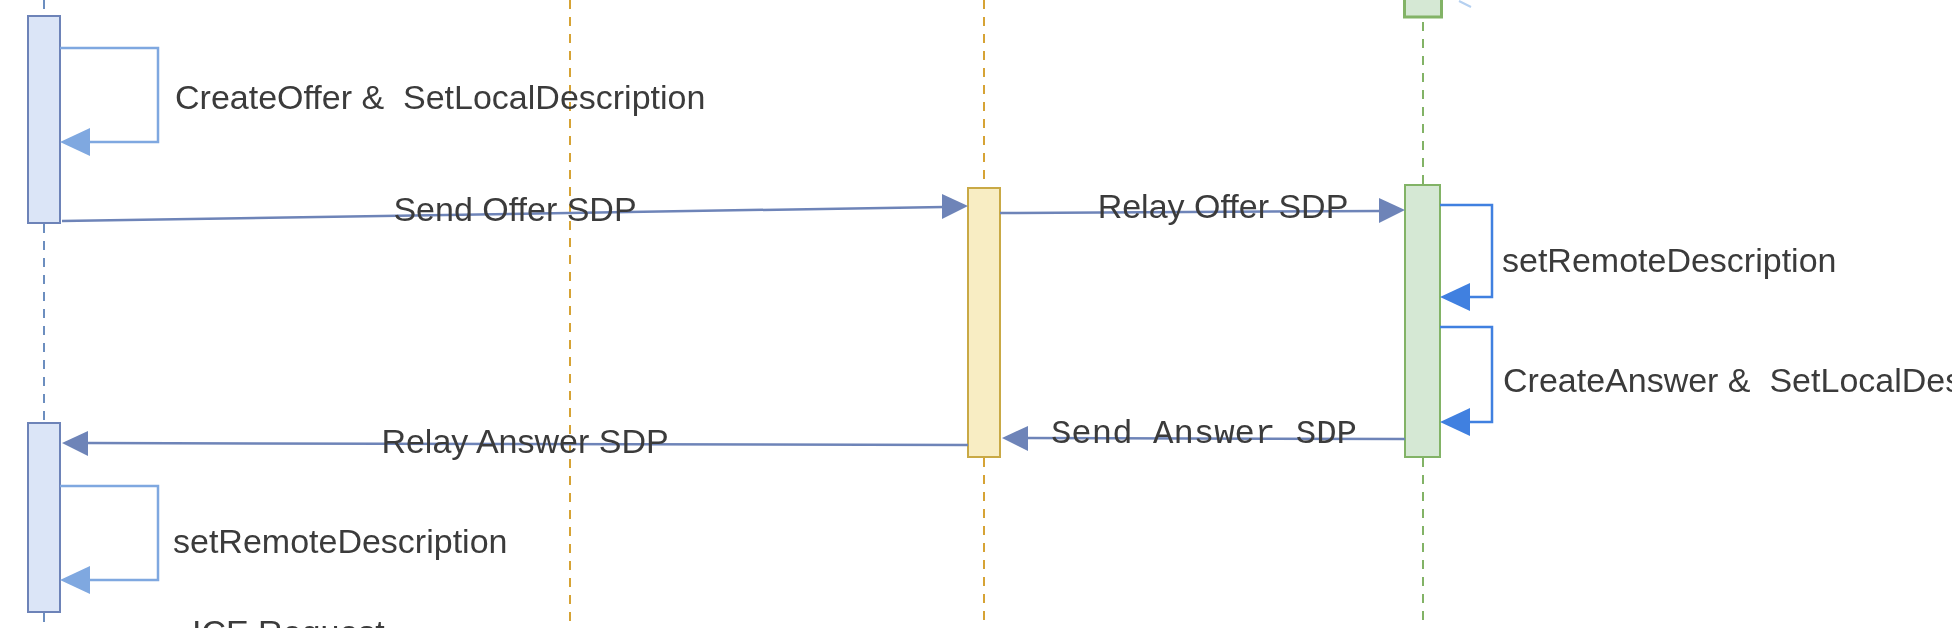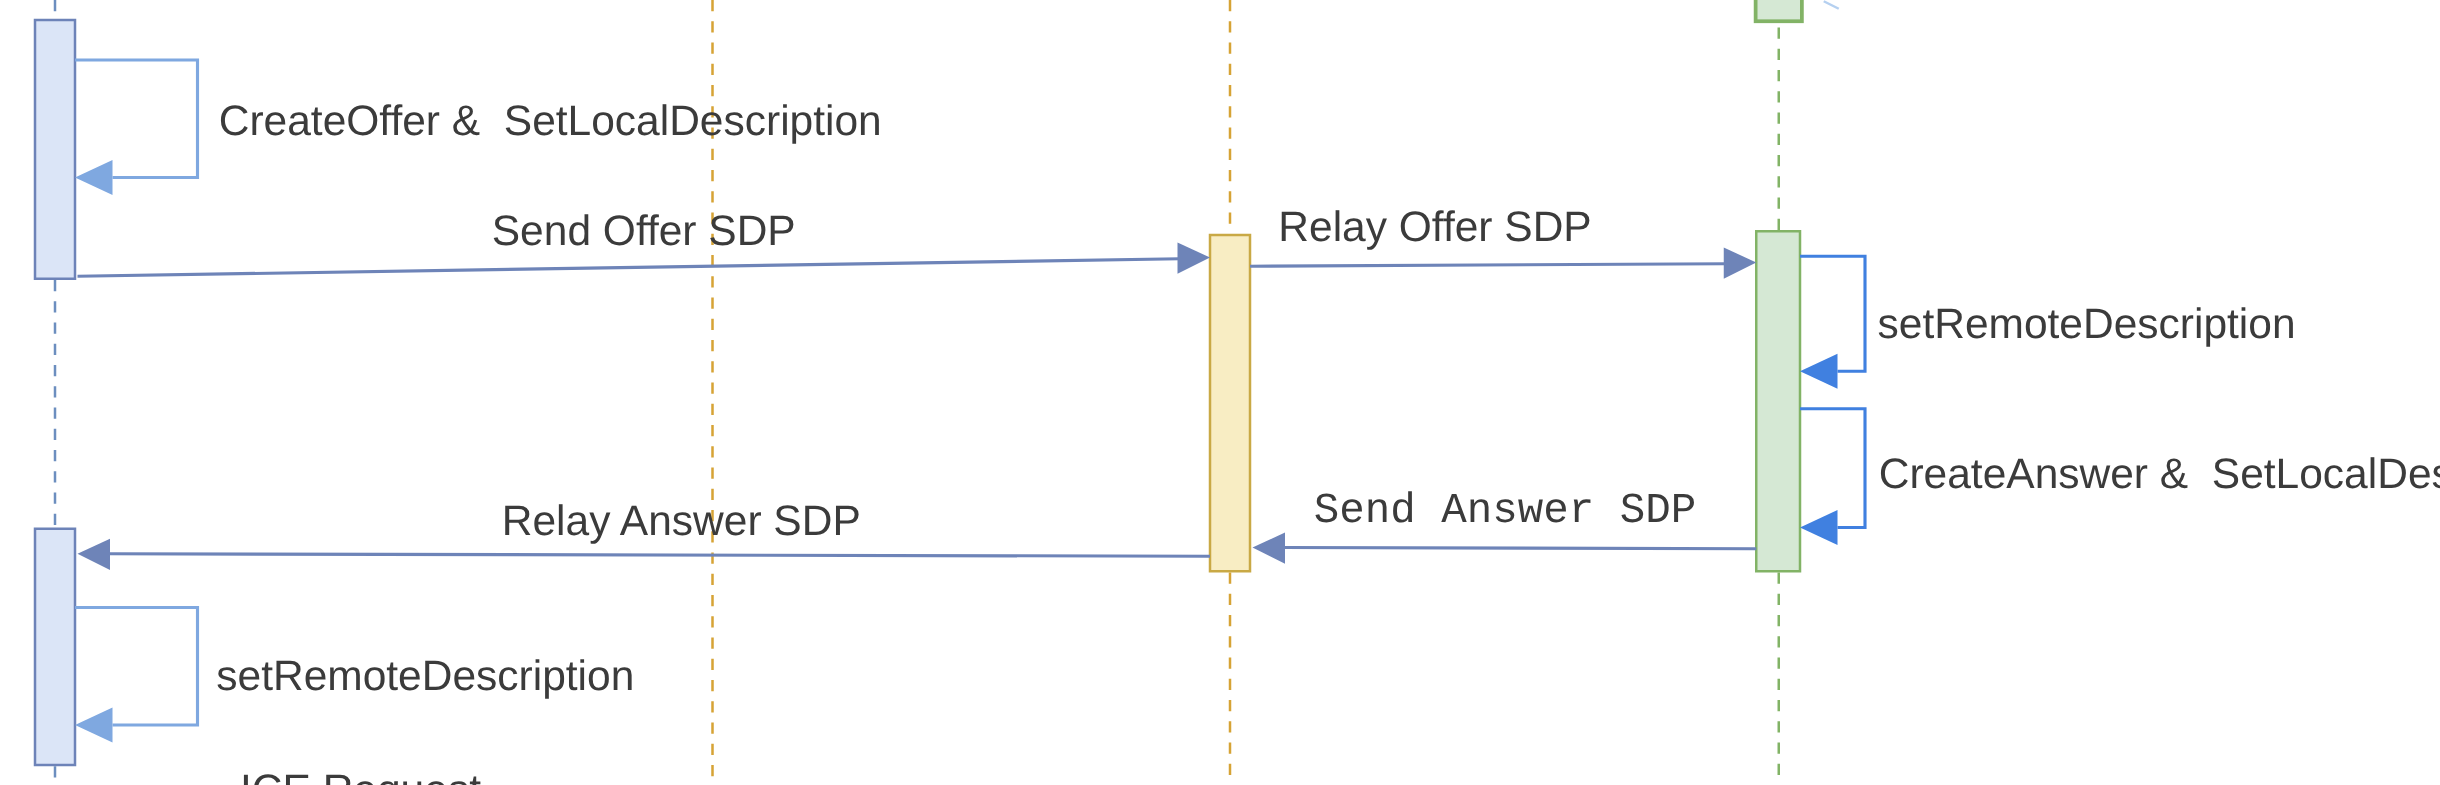--- a/index.html
+++ b/index.html
@@ -10,21 +10,21 @@
   .diagram{position:absolute;inset:0;width:1952px;height:452px;}
   svg{position:absolute;left:0;top:0;display:block;}
   .label{
     position:absolute;
     font-size:34px;
     color:var(--text,#3b3b3b);
     white-space:pre;
     line-height:1.2;
   }
   .v-center{transform:translateY(-50%);}
-  .vh-center{transform:translate(-50%,-50%);}
+  .vh-center{transform:translate(-50%,-50%);margin-top:24px;}
 
   
   .lifeline-blue   {stroke:var(--lifeline-blue,#6c8ebf);}
   .lifeline-orange {stroke:var(--lifeline-orange,#d6a335);}
   .lifeline-green  {stroke:var(--lifeline-green,#82b366);}
   .bar-caller  {fill:var(--caller-fill,#dbe5f7);stroke:var(--caller-border,#6d83b8);}
   .bar-signal  {fill:var(--signaling-fill,#f8edc3);stroke:var(--signaling-border,#c9a945);}
   .bar-callee  {fill:var(--callee-fill,#d5e8d4);stroke:var(--callee-border,#82b366);}
   .msg-line    {stroke:var(--message-arrow,#6e84b8);}
   .msg-head    {fill:var(--message-arrow,#6e84b8);}
@@ -91,20 +91,20 @@
     </g>
 
     <g>
       <path class="loop-left" fill="none" stroke-width="2.5" d="M60 486 H158 V580 H90"></path>
       <polygon class="loop-left-head" points="60,580 90,566 90,594"></polygon>
     </g>
   </svg>
 
   <div class="label v-center" style="left:175px;top:97px;">CreateOffer &amp;  SetLocalDescription</div>
   <div class="label vh-center" style="left:515px;top:185px;">Send Offer SDP</div>
-  <div class="label vh-center" style="left:1148px;top:182px;">Relay Offer SDP</div>
+  <div class="label vh-center" style="left:1223px;top:182px;">Relay Offer SDP</div>
   <div class="label v-center" style="left:1502px;top:260px;">setRemoteDescription</div>
   <div class="label v-center" style="left:1503px;top:380px;">CreateAnswer &amp;  SetLocalDescription</div>
   <div class="label vh-center" style="left:1204px;top:410px;font-family:Liberation Mono, monospace;">Send Answer SDP</div>
-  <div class="label vh-center" style="left:545px;top:417px;">Relay Answer SDP</div>
+  <div class="label vh-center" style="left:525px;top:417px;">Relay Answer SDP</div>
   <div class="label v-center" style="left:173px;top:541px;">setRemoteDescription</div>
   <div class="label" style="left:192px;top:612px;">ICE Request</div>
 </div>
 
 </body></html>

